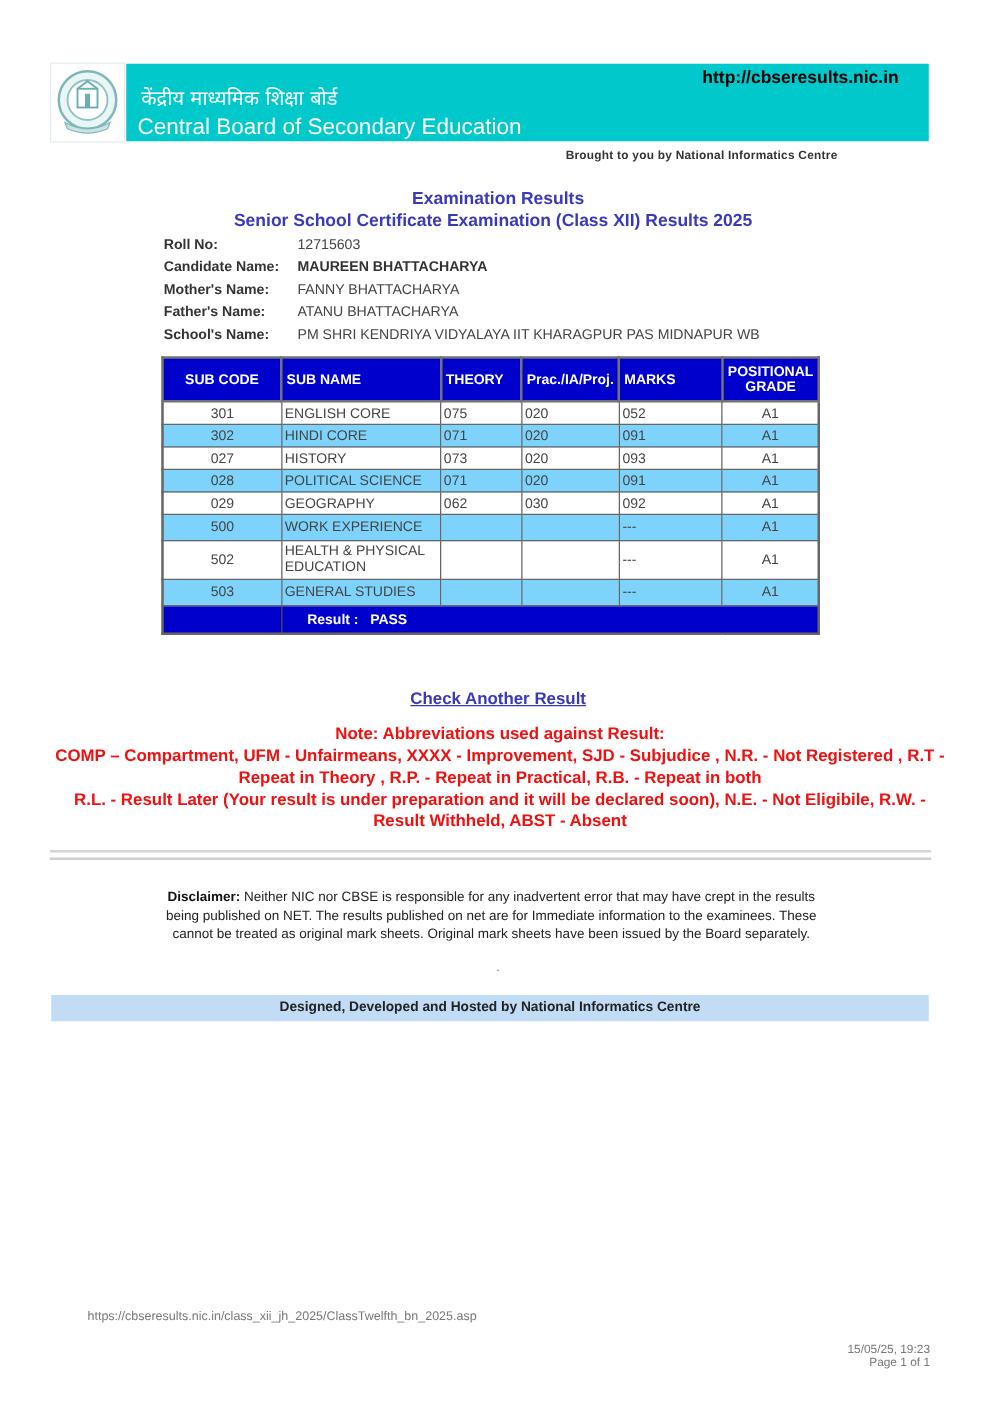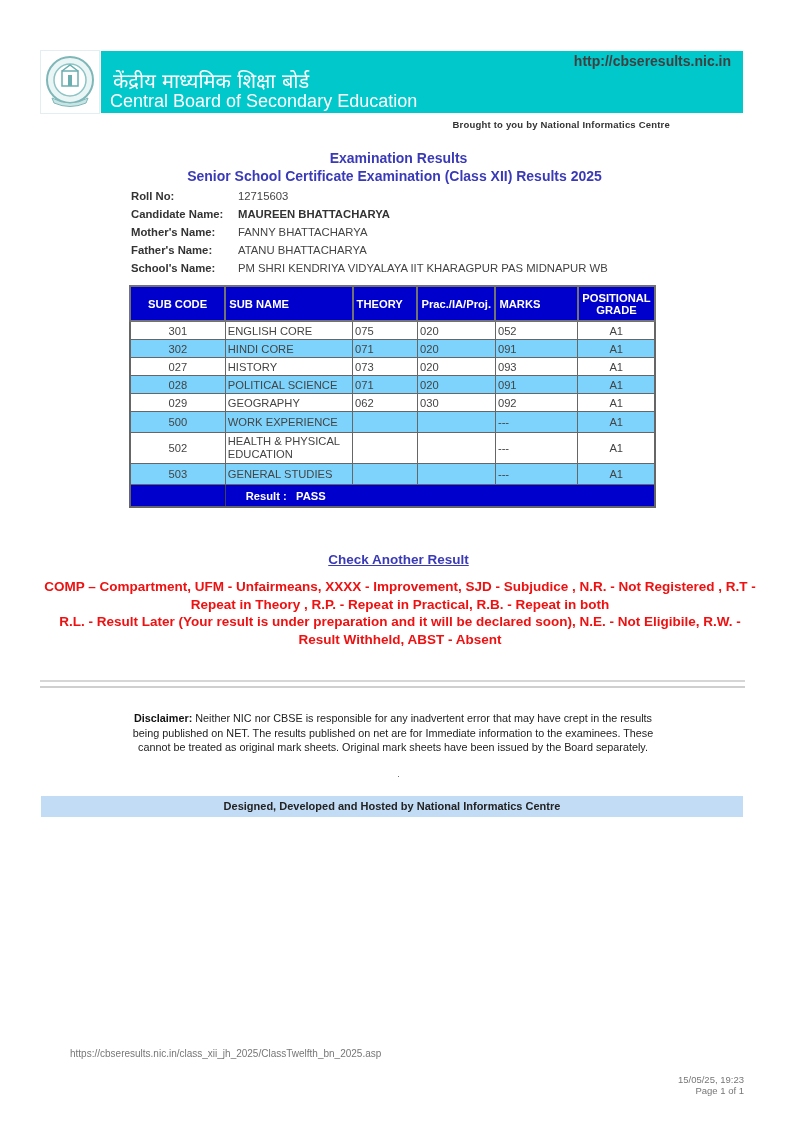--- a/index.html
+++ b/index.html
@@ -13,25 +13,25 @@
     .logo-box {
       position: absolute; left: 0; top: 0; width: 60px; height: 64px;
       background: #fff; border: 1px solid #e4eef0; box-sizing: border-box;
       display: flex; align-items: center; justify-content: center;
     }
     .banner {
       position: absolute; left: 61px; top: 1px; right: 0; height: 62px;
       background: #00c8cb;
     }
     .banner .url {
-      position: absolute; right: 12px; top: 2px; color: #404040; font-weight: bold;
+      position: absolute; right: 24px; top: 2px; color: #000000; font-weight: bold;
       font-size: 14px;
     }
     .banner .hindi {
-      position: absolute; left: 12px; top: 16px; color: #fff; font-size: 20px;
+      position: absolute; left: 12px; top: 16px; color: #fff; font-size: 16px;
       font-family: "DejaVu Sans", sans-serif;
     }
     .banner .eng {
       position: absolute; left: 9px; top: 40px; color: #fff; font-size: 18px;
     }
     .brought {
       position: absolute; right: 127px; top: 119px; font-size: 9.5px; font-weight: bold;
       color: #333; letter-spacing: 0.2px;
     }
     .titles { position: absolute; left: 0; width: 797px; text-align: center; }
@@ -227,20 +227,21 @@
         <td colspan="5" style="white-space: pre;">Result :   PASS</td>
       </tr>
     </tbody>
 </table>
 
 <div class="check">
   <a>Check Another Result</a>
 </div>
 
 <div class="note">
+  <div>Note: Abbreviations used against Result:</div>
   <div>COMP – Compartment, UFM - Unfairmeans, XXXX - Improvement, SJD - Subjudice , N.R. - Not Registered , R.T - Repeat in Theory , R.P. - Repeat in Practical, R.B. - Repeat in both</div>
   <div>R.L. - Result Later (Your result is under preparation and it will be declared soon), N.E. - Not Eligibile, R.W. - Result Withheld, ABST - Absent</div>
 </div>
 
 <div class="hr1"></div>
 <div class="hr2"></div>
 
 <div class="disclaimer"><b>Disclaimer:</b><span> Neither NIC nor CBSE is responsible for any inadvertent error that may have crept in the results being published on NET. The results published on net are for Immediate information to the examinees. These cannot be treated as original mark sheets. Original mark sheets have been issued by the Board separately.</span></div>
 <div class="dot">.</div>
 

